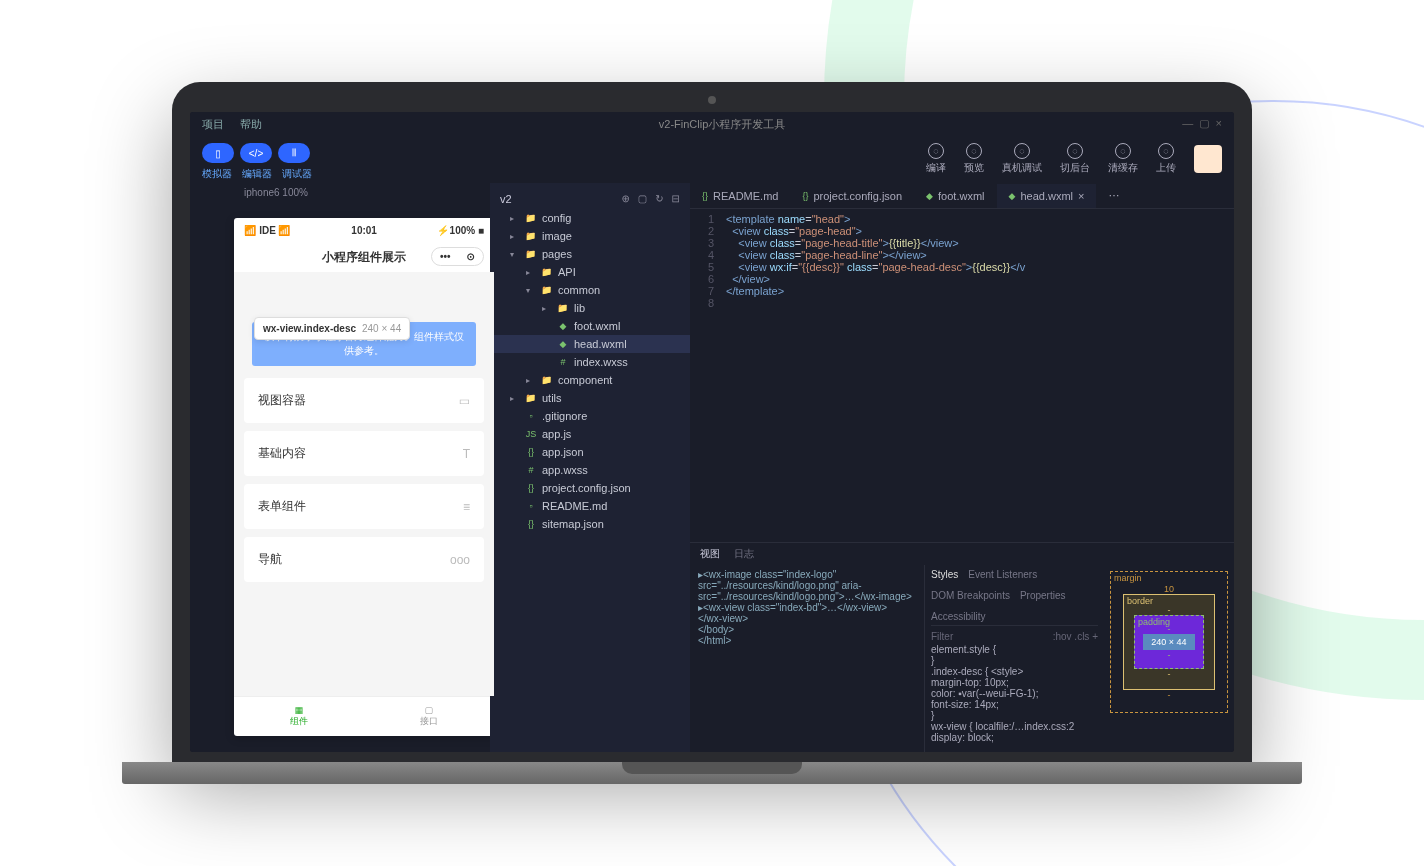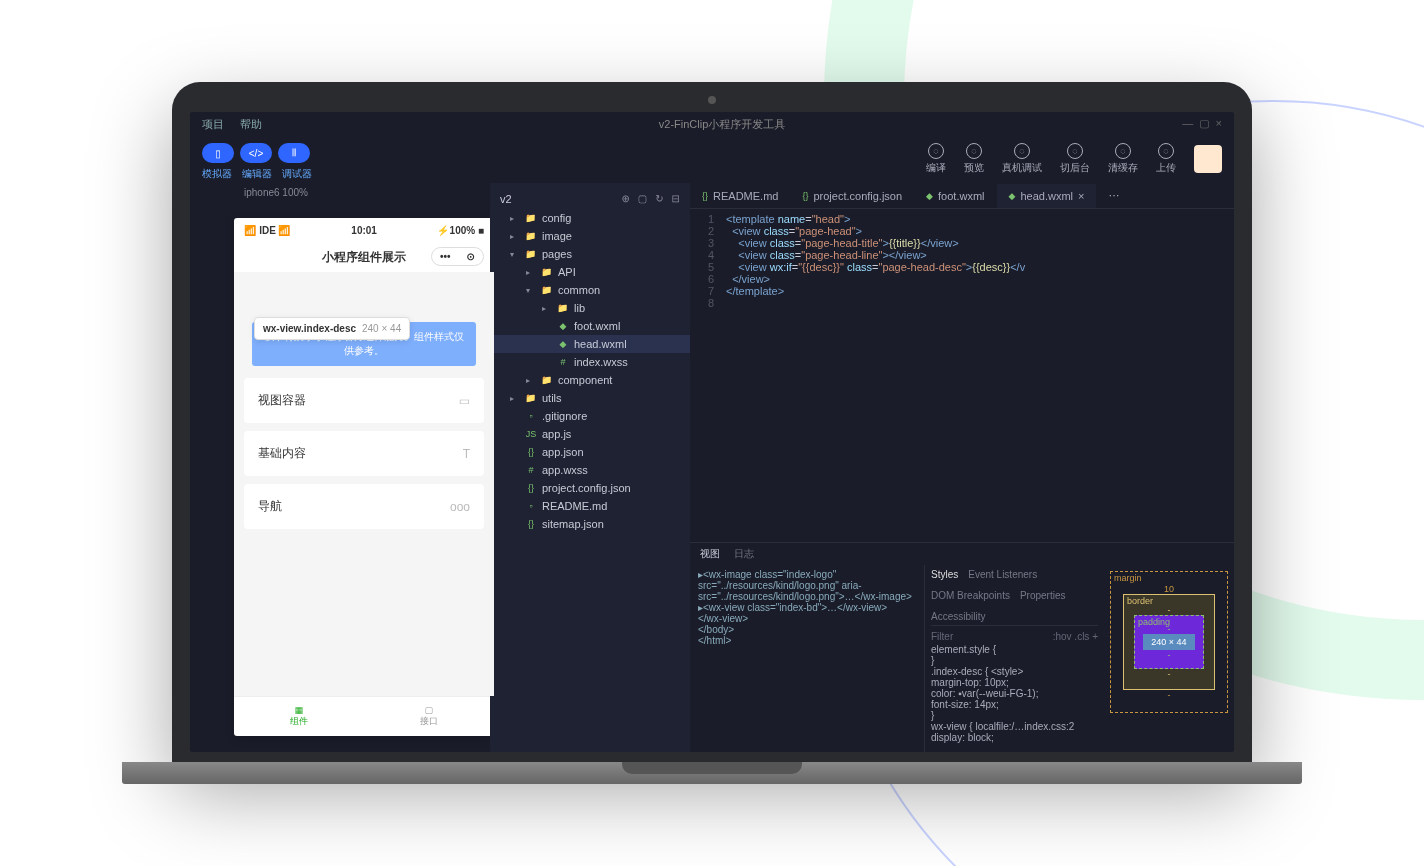--- a/index.html
+++ b/index.html
@@ -174,20 +174,24 @@
        <div id="phone-menu">
                   <div class="menu-item">
                     <span>视图容器</span>
                     <span style="color:#bbb">▭</span>
                   </div>
                   <div class="menu-item">
                     <span>基础内容</span>
                     <span style="color:#bbb">T</span>
                   </div>
                   <div class="menu-item">
+                    <span>表单组件</span>
+                    <span style="color:#bbb">≡</span>
+                  </div>
+                  <div class="menu-item">
                     <span>导航</span>
                     <span style="color:#bbb">ooo</span>
                   </div>
                 </div>
       </div>
       <div class="phone-tab">
        <div class="phone-tab-item active">▦<br><span>组件</span></div>
        <div class="phone-tab-item">▢<br><span>接口</span></div>
       </div>
      </div>

